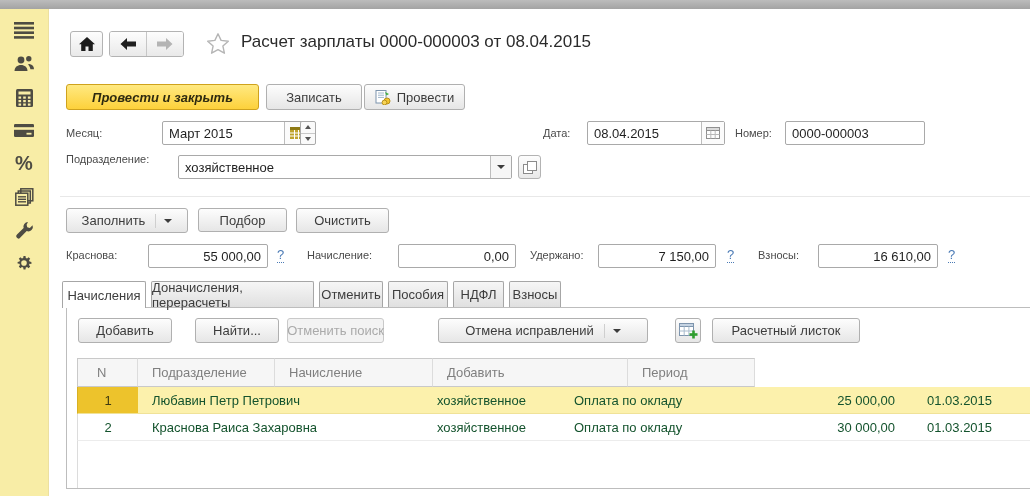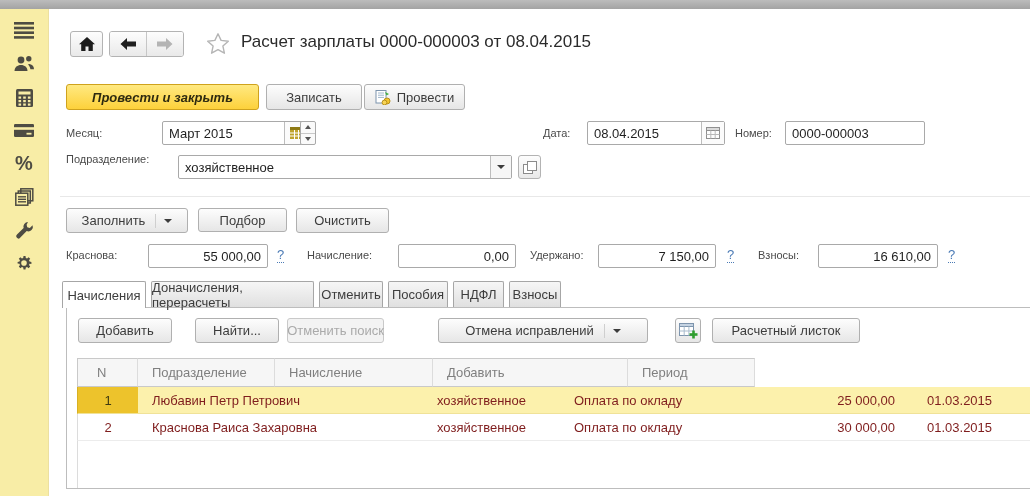--- a/index.html
+++ b/index.html
@@ -66,21 +66,21 @@
   .panel{left:66px;top:307px;width:1000px;height:182px;border:1px solid #bdbdbd;background:#fff;box-sizing:border-box;z-index:1;}
 
   
   .tbl{left:77px;top:358px;width:963px;}
   .trow{display:flex;width:963px;box-sizing:border-box;}
   .tcell{box-sizing:border-box;padding:0 14px;font-size:13px;display:flex;align-items:center;
          overflow:hidden;white-space:nowrap;}
   .thead .tcell{color:#7f7f7f;background:#f6f6f6;border-top:1px solid #c9c9c9;border-bottom:1px solid #c9c9c9;
                 border-right:1px solid #dcdcdc;height:29px;}
   .thead .tcell:first-child{border-left:1px solid #c9c9c9;}
-  .tbody-row .tcell{height:27px;color:#7f1d1d;border-bottom:1px solid #ececec;}
+  .tbody-row .tcell{height:27px;color:#14532d;border-bottom:1px solid #ececec;}
   .tbody-row .tcell:first-child{border-left:1px solid #dcdcdc;}
   .row-selected .tcell{background:#fcf1ac;border-bottom:1px solid #f0e298;}
   .row-selected .cell-n{background:#edc32c;color:#3f3a10;border-left:1px solid #d8b023 !important;}
   .cell-n{width:61px;justify-content:center;padding:0 4px;}
   .cell-emp{width:285px;}
   .cell-dep{width:137px;}
   .cell-acc{width:158px;}
   .cell-res{width:195px;justify-content:flex-end;padding-right:18px;}
   .cell-per{width:127px;}
 </style>

